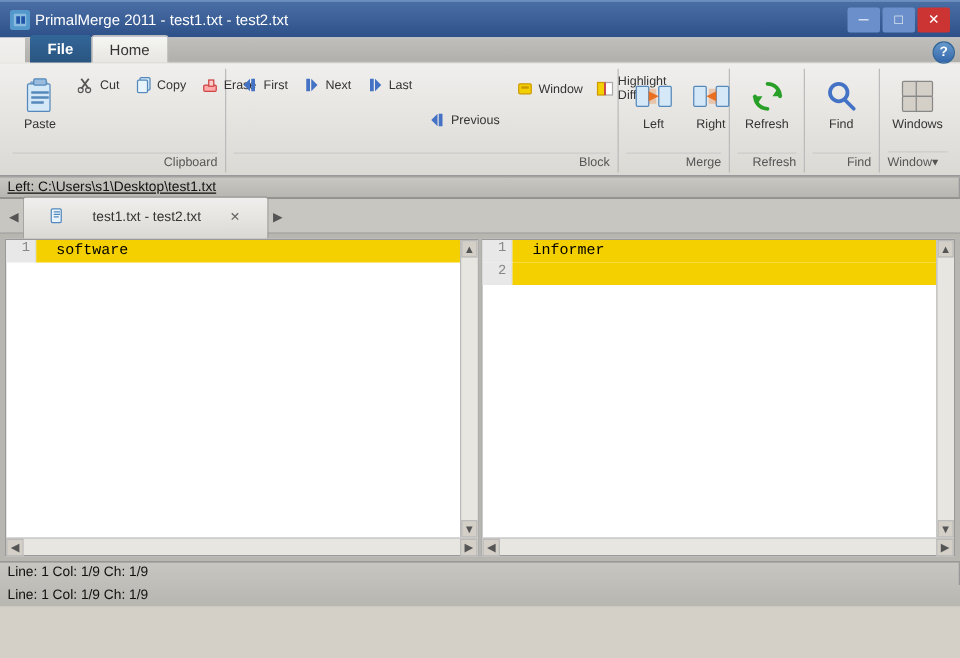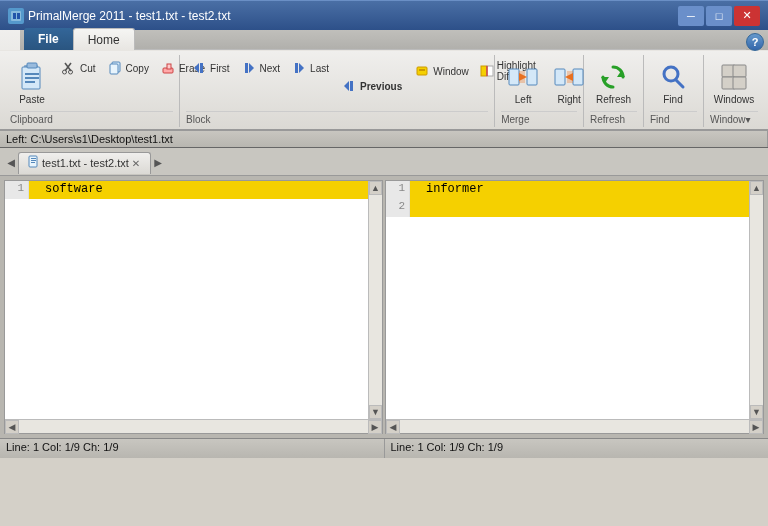--- a/index.html
+++ b/index.html
@@ -64,22 +64,22 @@
       border-right: 1px solid #bbb;
       min-width: 60px;
     }
     .ribbon-group:last-child { border-right: none; }
 
     .ribbon-buttons {
       display: flex; gap: 2px; flex: 1; align-items: flex-start; padding-top: 2px;
     }
 
     .ribbon-group-label {
-      text-align: left; font-size: 10px; color: #555;
-      padding: 2px 0; border-top: 1px solid #ccc; margin-top: 2px;
+      text-align: right; font-size: 10px; color: #555;
+      padding: 2px 0; border-top: 1px solid #ccc; margin-top: 12px;
     }
 
     
     .ribbon-btn-large {
       display: flex; flex-direction: column; align-items: center;
       padding: 3px 6px; cursor: pointer;
       border: 1px solid transparent; border-radius: 2px;
       min-width: 44px;
     }
     .ribbon-btn-large .btn-icon { width: 32px; height: 32px; display: flex; align-items: center; justify-content: center; }
@@ -93,45 +93,45 @@
     }
     .ribbon-btn-small .btn-icon-sm { width: 16px; height: 16px; display: flex; align-items: center; justify-content: center; }
     .ribbon-btn-small .btn-label-sm { font-size: 10px; color: #333; }
 
     .small-btns-col { display: flex; gap: 1px; }
 
     
     .path-bar {
       background: linear-gradient(to bottom, #c8c6c0, #b8b6b0);
       display: flex; border-top: 1px solid #999; border-bottom: 1px solid #666;
-      font-size: 11px; color: #111;
+      font-size: 11px; color: #111; text-decoration: underline;
     }
     .path-left { flex: 1; padding: 2px 6px; border-right: 1px solid #999; }
     .path-right { flex: 1; padding: 2px 6px; }
 
     
     .doc-tabs-bar {
       background: #c8c6c0;
       display: flex; align-items: center;
       padding: 2px 4px 0 4px;
       border-bottom: 1px solid #999;
       height: 28px;
     }
     .doc-tab-scroll-left, .doc-tab-scroll-right {
       width: 14px; height: 20px; cursor: pointer;
       display: flex; align-items: center; justify-content: center;
       font-size: 10px; color: #555;
     }
     .doc-tab {
       background: linear-gradient(to bottom, #f0efed, #dbd9d4);
       border: 1px solid #999; border-bottom: none;
-      padding: 2px 8px; border-radius: 3px 3px 0 0;
+      padding: 2px 20px; border-radius: 3px 3px 0 0;
       font-size: 11px; color: #333; cursor: pointer;
-      display: flex; align-items: center; gap: 1px;
-      height: 22px;
+      display: flex; align-items: center; gap: 21px;
+      height: 34px;
     }
     .doc-tab-icon { font-size: 12px; color: #555; }
     .doc-tab-close { font-size: 10px; color: #666; cursor: pointer; padding: 0 2px; }
 
     .editor-line {
       display: flex; align-items: stretch; min-height: 18px;
     }
     .line-num {
       background: #e8e8e8; color: #888; min-width: 24px;
       text-align: right; padding: 1px 4px; font-size: 11px;
@@ -141,21 +141,22 @@
     .line-content {
       flex: 1; padding: 1px 16px;
     }
     .line-highlight { background: #f5d000; }
 
     
     .status-bar {
       background: linear-gradient(to bottom, #c8c6c0, #b8b6b0);
       display: flex; border-top: 1px solid #888;
       font-size: 11px; color: #111;
-      height: 20px;
+      height: 36px;
+      flex-direction: column;
     }
     .status-left { flex: 1; padding: 2px 6px; border-right: 1px solid #999; }
     .status-right { flex: 1; padding: 2px 6px; }
     .left-pane-wrapper, .right-pane-wrapper {
       flex: 1;
       display: flex;
       flex-direction: column;
       background: white;
       border: 1px solid #999;
     }
@@ -278,21 +279,21 @@
           <div class="ribbon-btn-small">
             <div class="btn-icon-sm">
               <svg width="14" height="14" viewBox="0 0 14 14">
                 <rect x="3" y="2" width="3" height="10" fill="#4472c4"></rect>
                 <polygon points="7,2 12,7 7,12" fill="#4472c4"></polygon>
               </svg>
             </div>
             <span class="btn-label-sm">Last</span>
           </div>
         </div>
-        <div class="small-btns-col" style="margin-top:18px;font-weight:bold;">
+        <div class="small-btns-col" style="margin-top:28px;">
           <div class="ribbon-btn-small">
             <div class="btn-icon-sm">
               <svg width="14" height="14" viewBox="0 0 14 14">
                 <polygon points="7,2 2,7 7,12" fill="#4472c4"></polygon>
                 <rect x="8" y="2" width="3" height="10" fill="#4472c4"></rect>
               </svg>
             </div>
             <span class="btn-label-sm">Previous</span>
           </div>
         </div>

